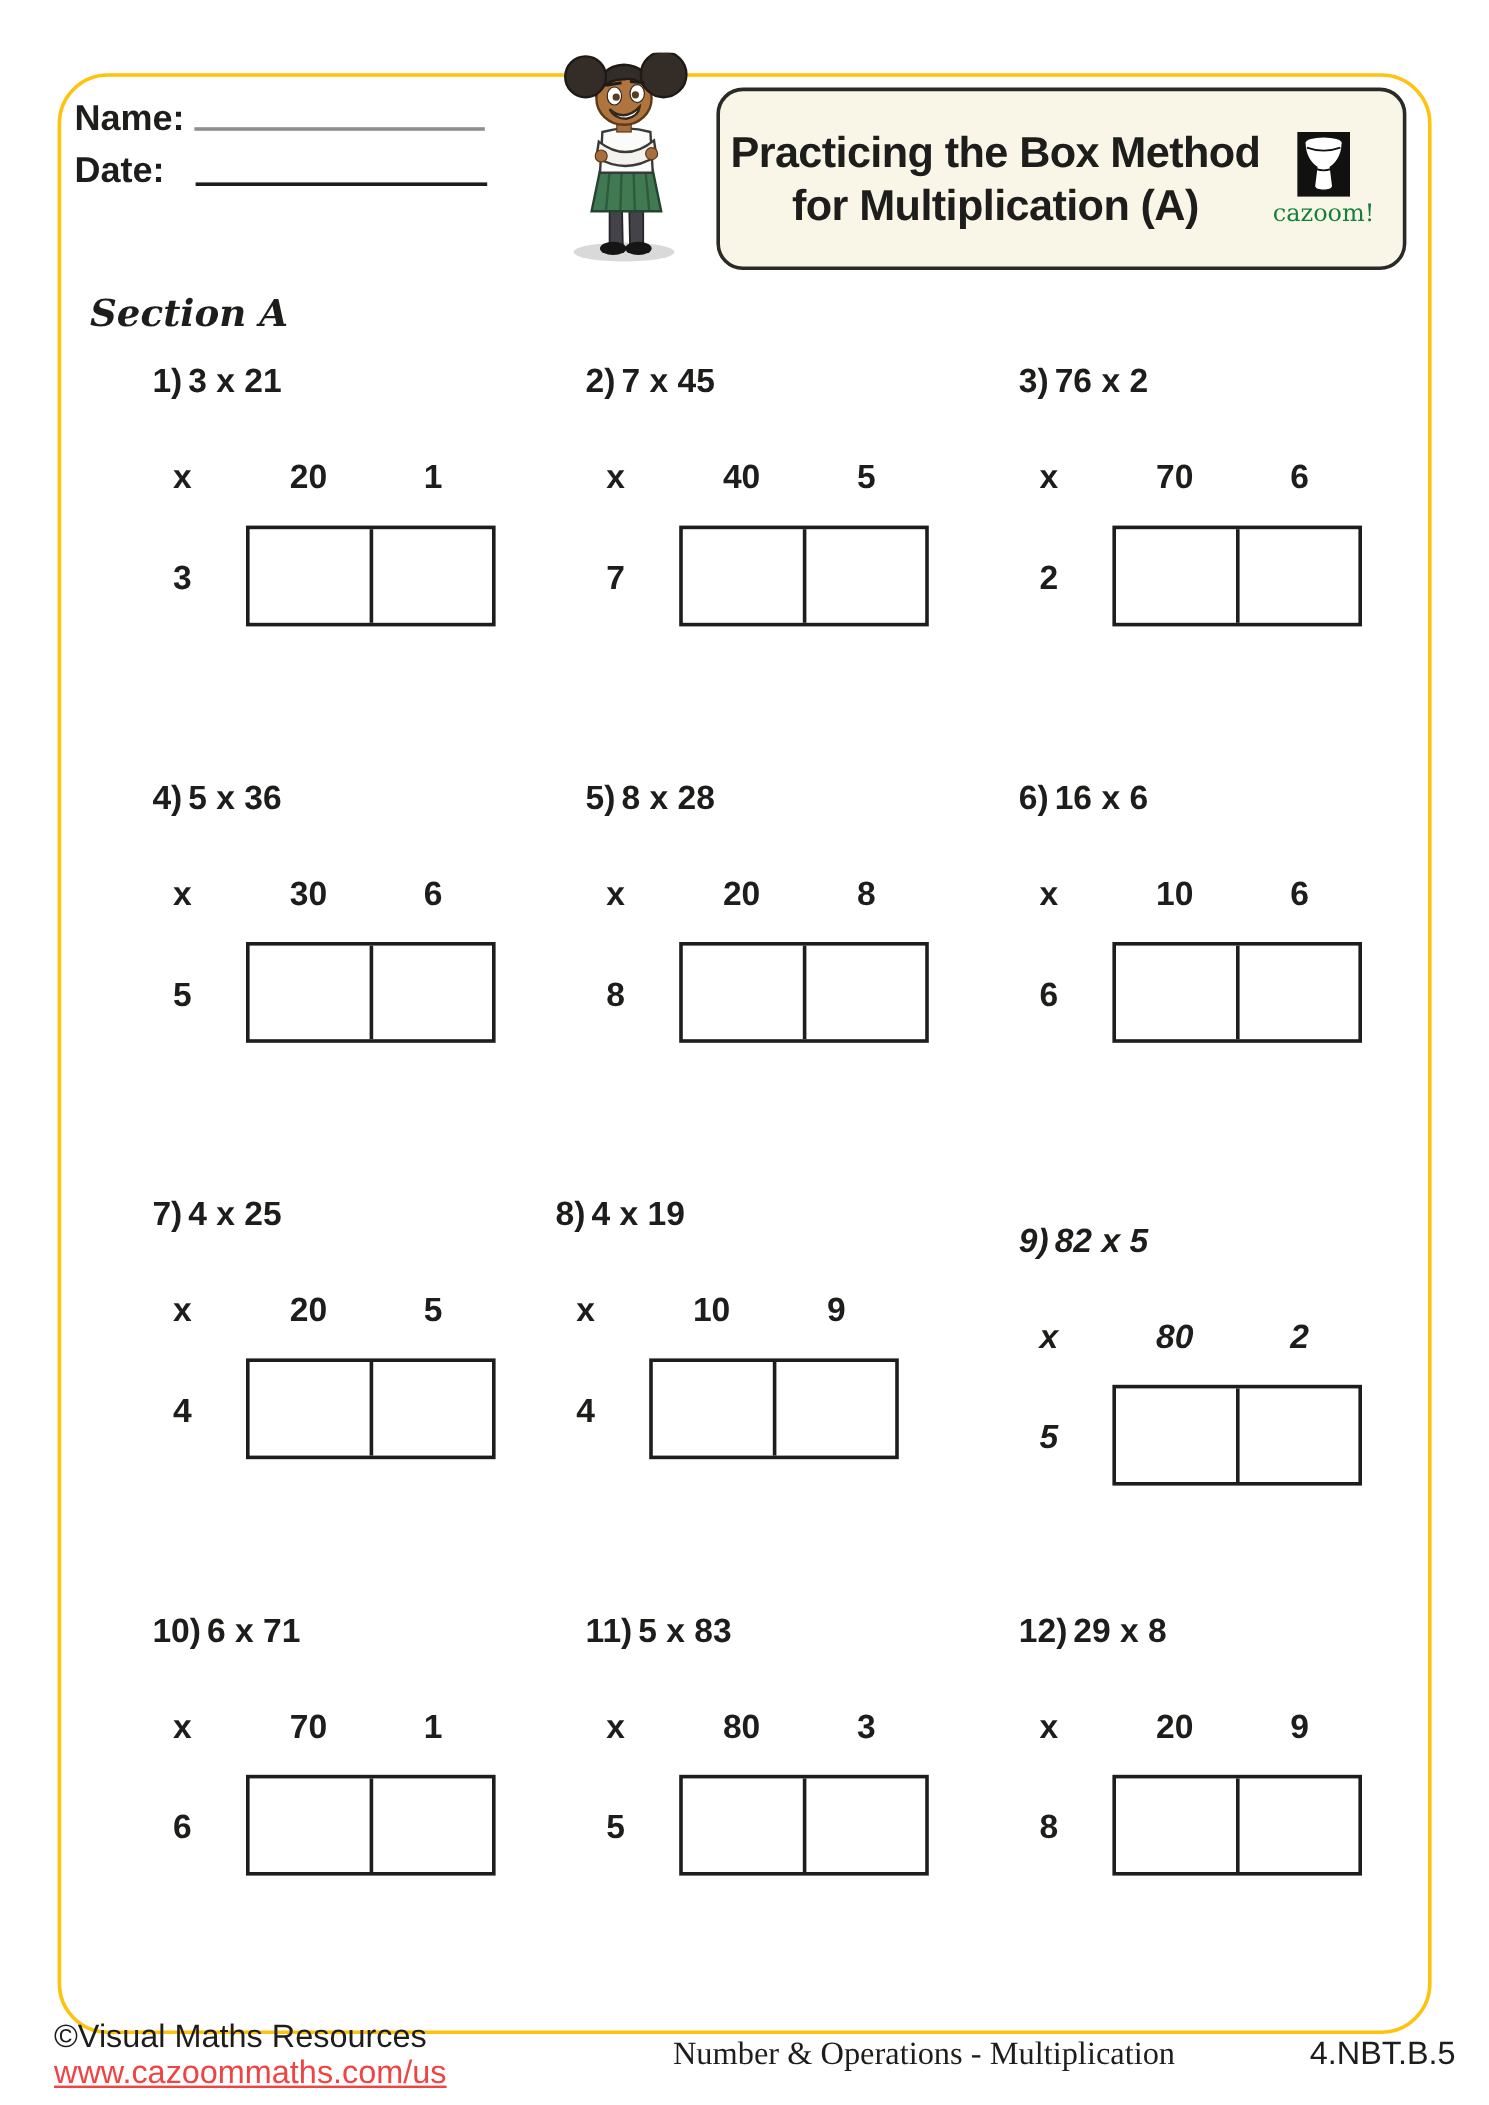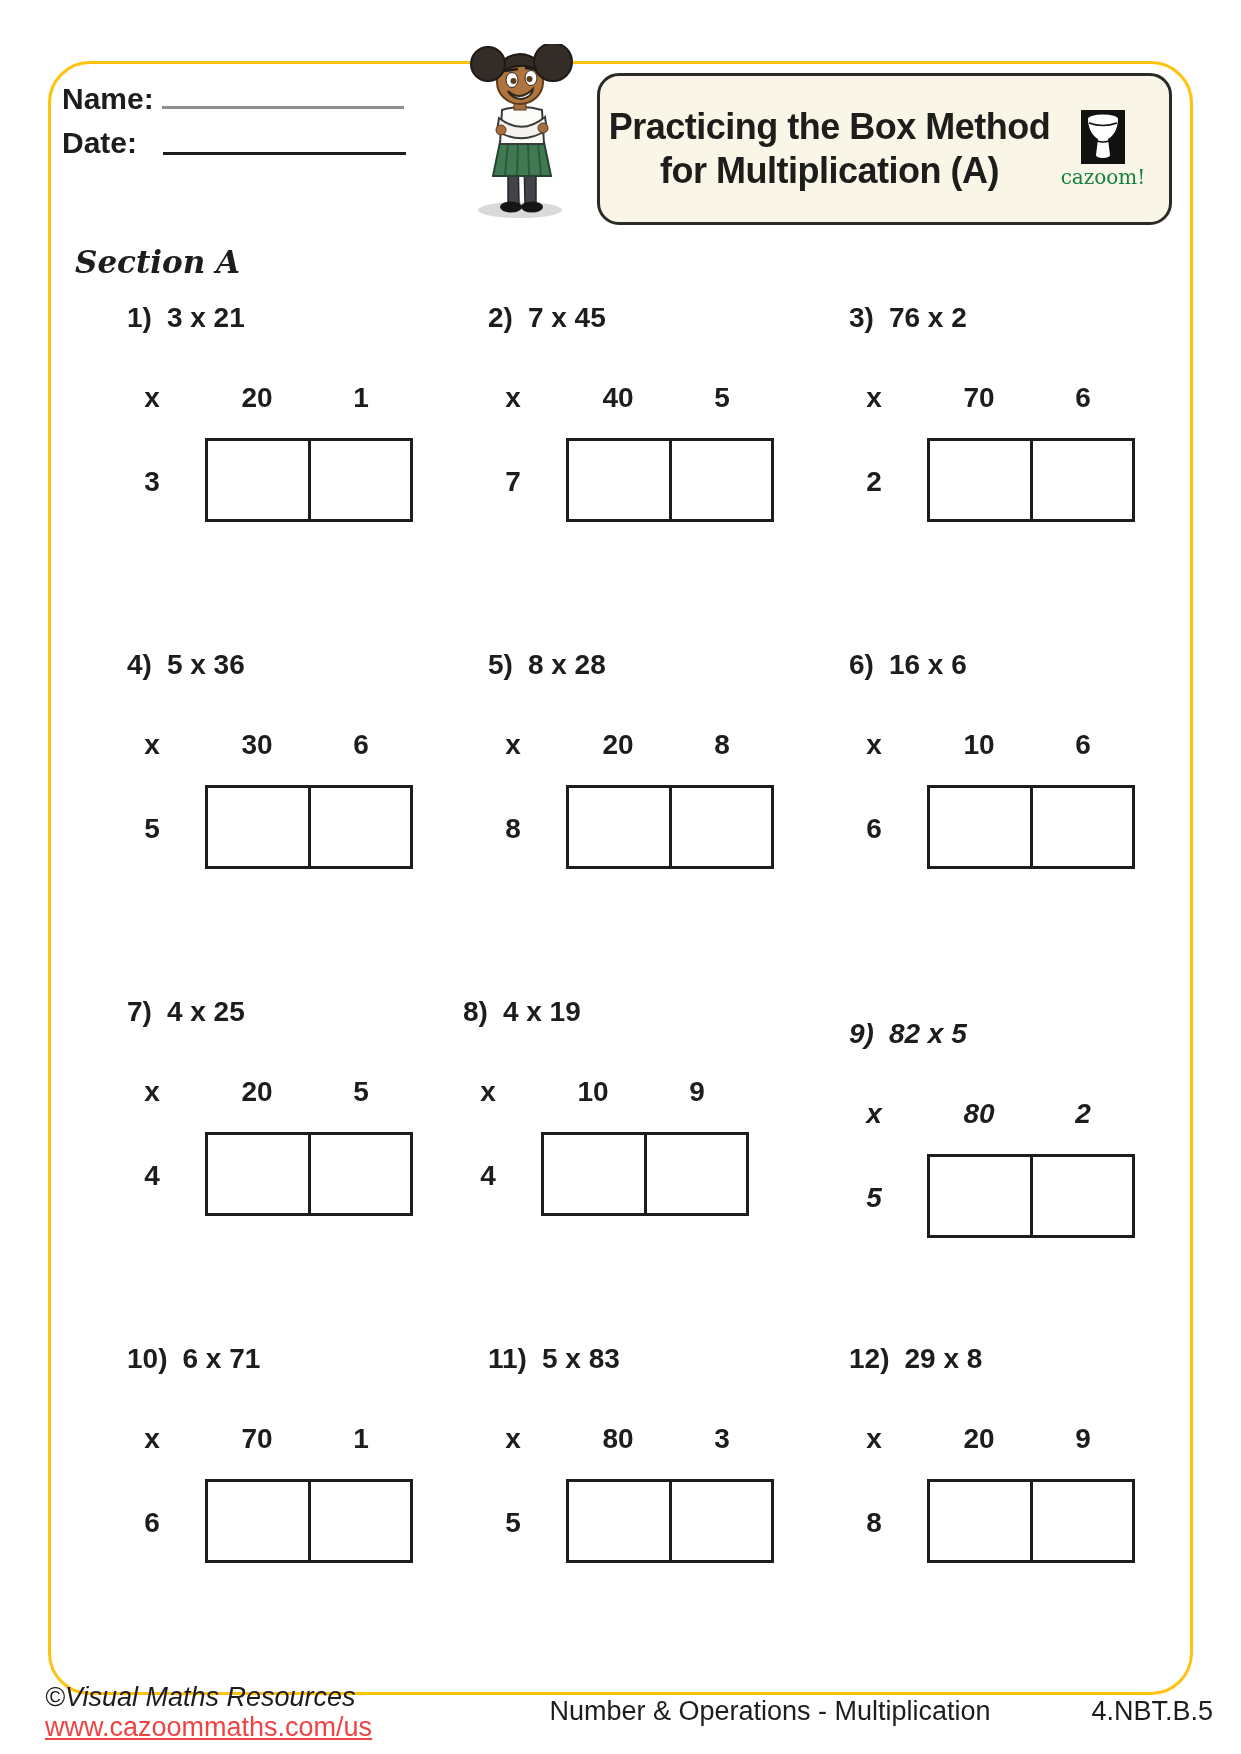--- a/index.html
+++ b/index.html
@@ -31,36 +31,36 @@
   .logo-square{width:44px;height:54px;margin:0 auto;display:block;}
   .logo-text{font-family:"DejaVu Serif",serif;font-weight:normal;font-size:20px;color:#15803d;margin-top:1px;}
   
   .section-title{
     position:absolute;left:75px;top:244px;
     font-family:"DejaVu Serif",serif;font-style:italic;font-weight:bold;font-size:31px;
   }
   
   .p-cellwrap{position:absolute;width:286px;height:220px;}
   .p-label{position:absolute;left:0;top:0;font-size:28px;font-weight:bold;white-space:nowrap;}
-  .p-expr{margin-left:15px;}
+  .p-expr{margin-left:5px;}
   .p-xsym{position:absolute;left:0;top:80px;width:50px;text-align:center;font-size:28px;font-weight:bold;}
   .p-h{position:absolute;top:80px;width:104px;text-align:center;font-size:28px;font-weight:bold;}
   .p-h1{left:78px;}
   .p-h2{left:182px;}
   .p-box{
     position:absolute;left:78px;top:136px;width:208px;height:84px;
     border:3px solid #1d1d1b;box-sizing:border-box;display:flex;background:#fff;
   }
   .p-cell{flex:1;}
   .p-cell:first-child{border-right:3px solid #1d1d1b;}
   .p-rowlabel{position:absolute;left:0;top:164px;width:50px;text-align:center;font-size:28px;font-weight:bold;}
   
-  .foot-copy{position:absolute;left:45px;top:1682px;font-size:27px;font-style:italic;}
+  .foot-copy{position:absolute;left:45px;top:1682px;font-size:27px;}
   .foot-link{position:absolute;left:45px;top:1712px;font-size:27px;color:#ef4444;text-decoration:underline;cursor:pointer;}
-  .foot-topic{position:absolute;left:400px;top:1696px;width:740px;text-align:center;font-size:27px;}
+  .foot-topic{position:absolute;left:400px;top:1696px;width:740px;text-align:center;font-size:27px;font-family:Liberation Serif, serif;}
   .foot-standard{position:absolute;right:28px;top:1696px;font-size:27px;}
 </style>
 </head>
 <body>
 
 <div class="page">
 
   <div class="frame"></div>
 
   <span class="field-label name-label">Name:</span>

